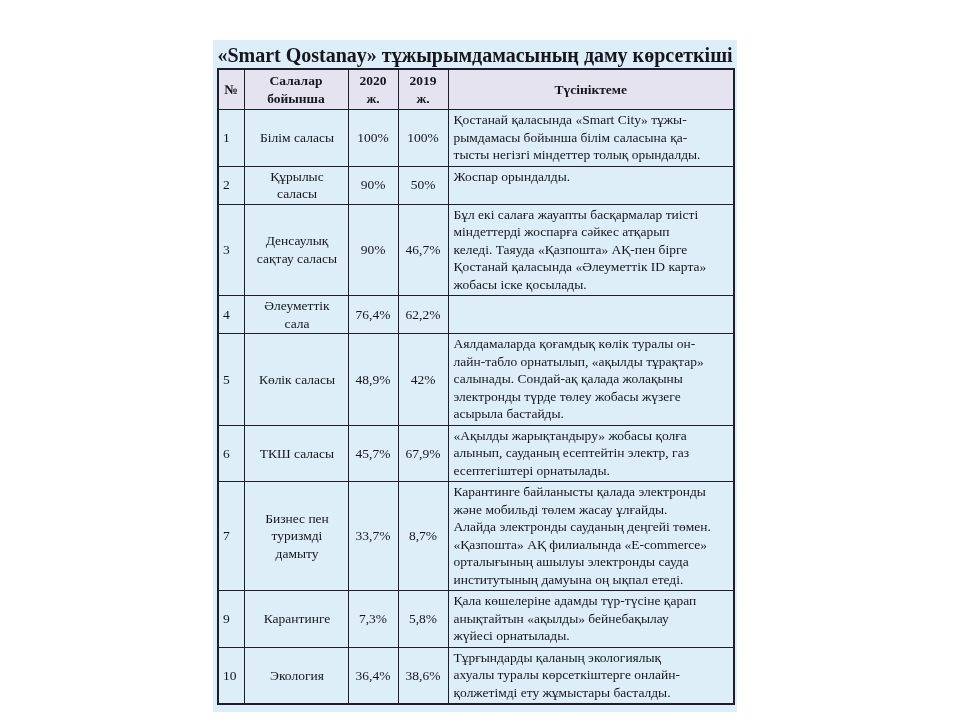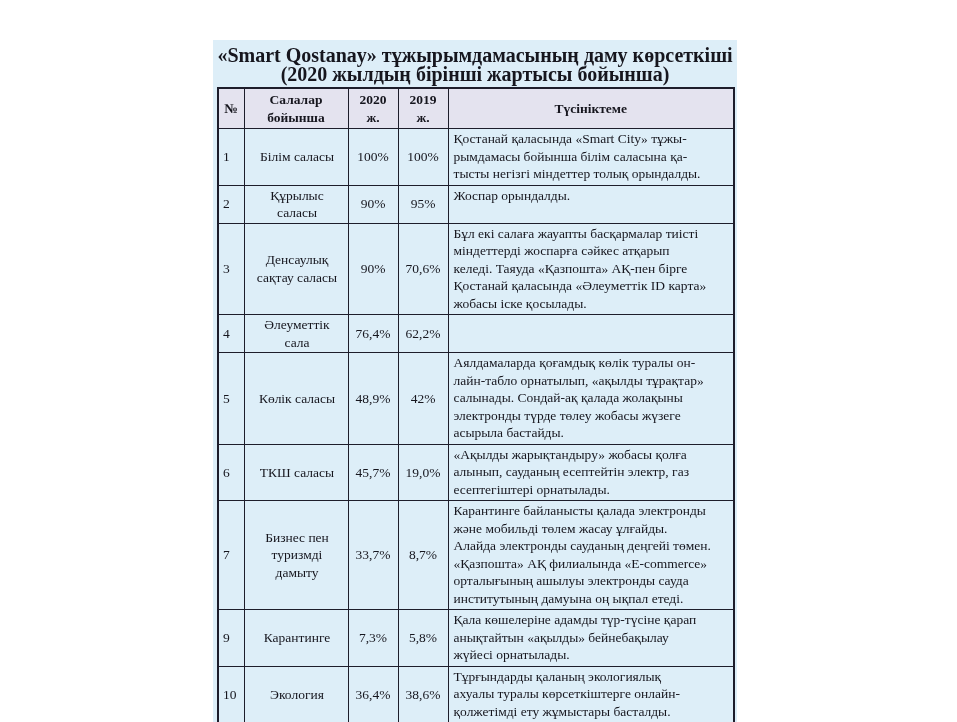--- a/index.html
+++ b/index.html
@@ -41,21 +41,20 @@
   td.c1{text-align:center;padding:1px 2px 1px 4px;white-space:pre-line;}
   td.c2,td.c3{text-align:center;padding:1px 2px;}
   td.c4{text-align:left;vertical-align:top;padding:1px 0 2px 5px;white-space:pre-line;}
 </style>
 </head>
 <body>
 
 <div class="panel">
   <div class="title">
     <div>«Smart Qostanay» тұжырымдамасының даму көрсеткіші</div>
-    <div>(2020 жылдың бірінші жартысы бойынша)</div>
   </div>
   <table>
     <colgroup>
       <col class="w0">
         <col class="w1">
         <col class="w2">
         <col class="w3">
         <col class="w4">
     </colgroup>
     <thead>
@@ -78,29 +77,29 @@
           <td class="c3">100%</td>
           <td class="c4">Қостанай қаласында «Smart City» тұжы-
 рымдамасы бойынша білім саласына қа-
 тысты негізгі міндеттер толық орындалды.</td>
         </tr>
         <tr>
           <td class="c0">2</td>
           <td class="c1">Құрылыс
 саласы</td>
           <td class="c2">90%</td>
-          <td class="c3">95%</td>
+          <td class="c3">50%</td>
           <td class="c4">Жоспар орындалды.</td>
         </tr>
         <tr>
           <td class="c0">3</td>
           <td class="c1">Денсаулық
 сақтау саласы</td>
           <td class="c2">90%</td>
-          <td class="c3">70,6%</td>
+          <td class="c3">46,7%</td>
           <td class="c4">Бұл екі салаға жауапты басқармалар тиісті
 міндеттерді жоспарға сәйкес атқарып
 келеді. Таяуда «Қазпошта» АҚ-пен бірге
 Қостанай қаласында «Әлеуметтік ID карта»
 жобасы іске қосылады.</td>
         </tr>
         <tr>
           <td class="c0">4</td>
           <td class="c1">Әлеуметтік
 сала</td>
@@ -116,21 +115,21 @@
           <td class="c4">Аялдамаларда қоғамдық көлік туралы он-
 лайн-табло орнатылып, «ақылды тұрақтар»
 салынады. Сондай-ақ қалада жолақыны
 электронды түрде төлеу жобасы жүзеге
 асырыла бастайды.</td>
         </tr>
         <tr>
           <td class="c0">6</td>
           <td class="c1">ТКШ саласы</td>
           <td class="c2">45,7%</td>
-          <td class="c3">19,0%</td>
+          <td class="c3">67,9%</td>
           <td class="c4">«Ақылды жарықтандыру» жобасы қолға
 алынып, сауданың есептейтін электр, газ
 есептегіштері орнатылады.</td>
         </tr>
         <tr>
           <td class="c0">7</td>
           <td class="c1">Бизнес пен
 туризмді
 дамыту</td>
           <td class="c2">33,7%</td>

